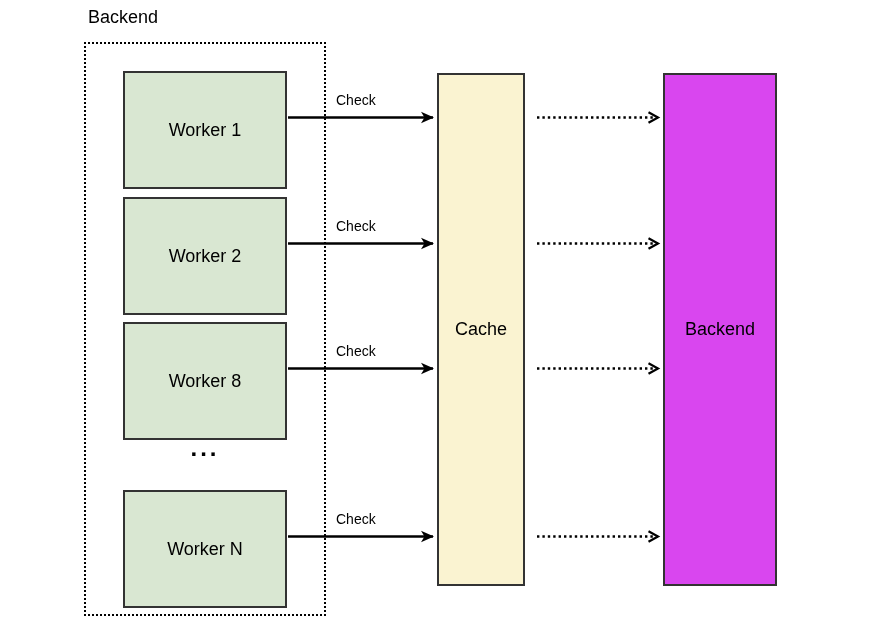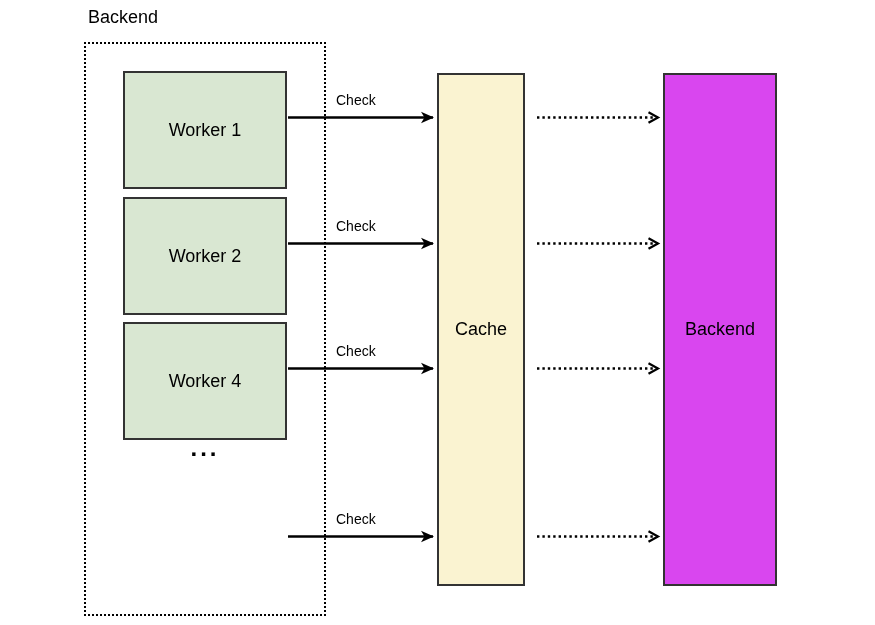--- a/index.html
+++ b/index.html
@@ -114,25 +114,28 @@
 
   <div class="node worker worker-1" style="background-color: rgb(217, 231, 210);">
     <span>Worker 1</span>
   </div>
 
   <div class="node worker worker-2" style="background-color: rgb(217, 231, 210);">
     <span>Worker 2</span>
   </div>
 
   <div class="node worker worker-3" style="background-color: rgb(217, 231, 210);">
-    <span>Worker 4</span>
+    <span>Worker 8</span>
   </div>
 
   <div class="ellipsis">...</div>
 
+  <div class="node worker worker-n" style="background-color: rgb(217, 231, 210);">
+    <span>Worker N</span>
+  </div>
 
   <div class="node cache-node" style="background-color: rgb(250, 243, 209);">
     <span>Cache</span>
   </div>
 
   <div class="node backend-node" style="background-color: #d946ef;">
     <span>Backend</span>
   </div>
 
   <div class="check-label check-1">Check</div>

